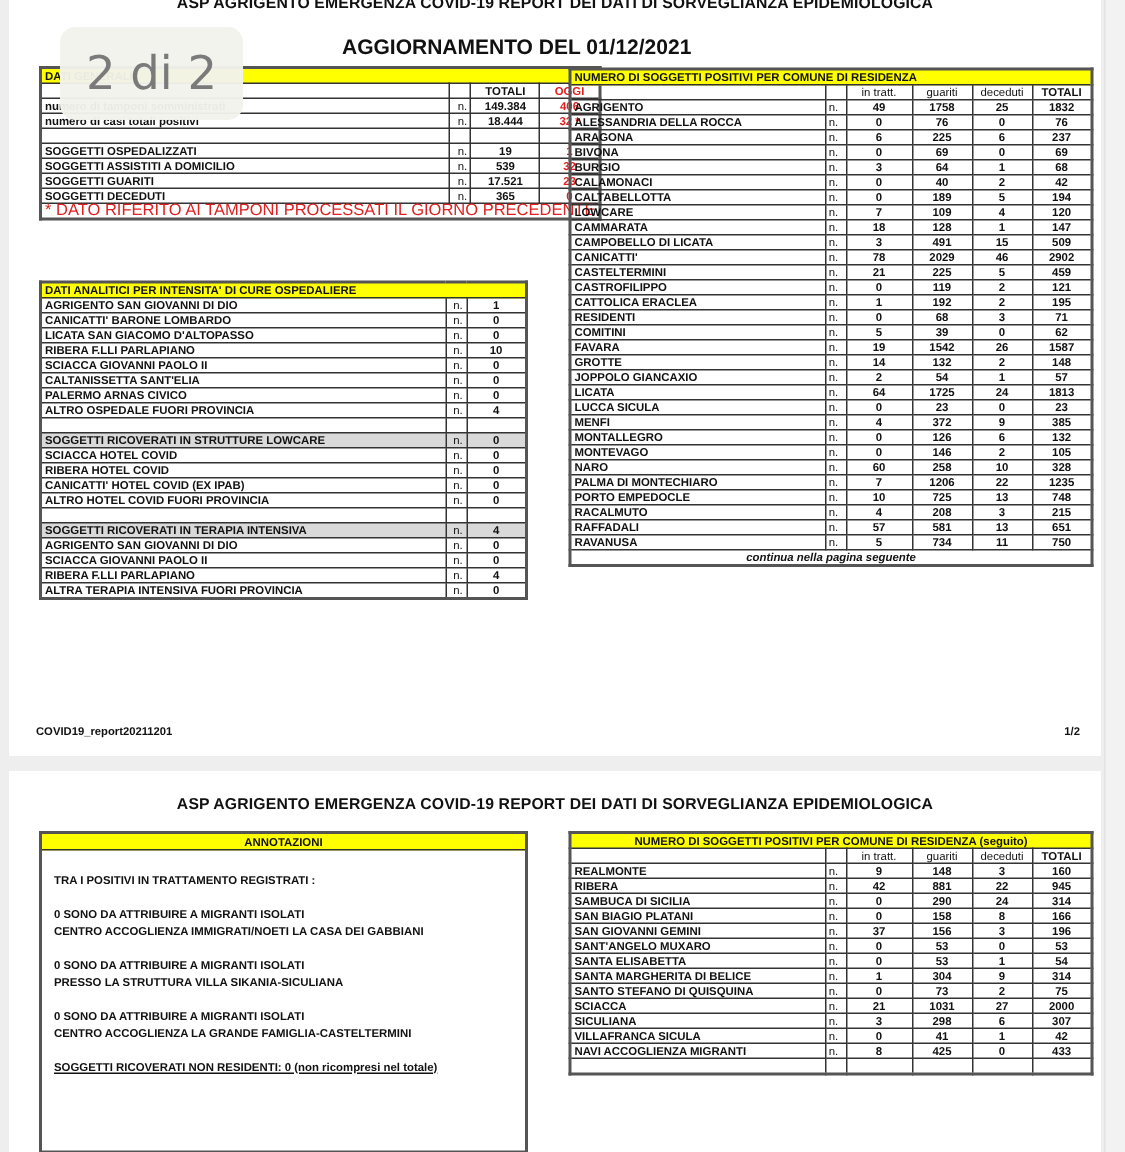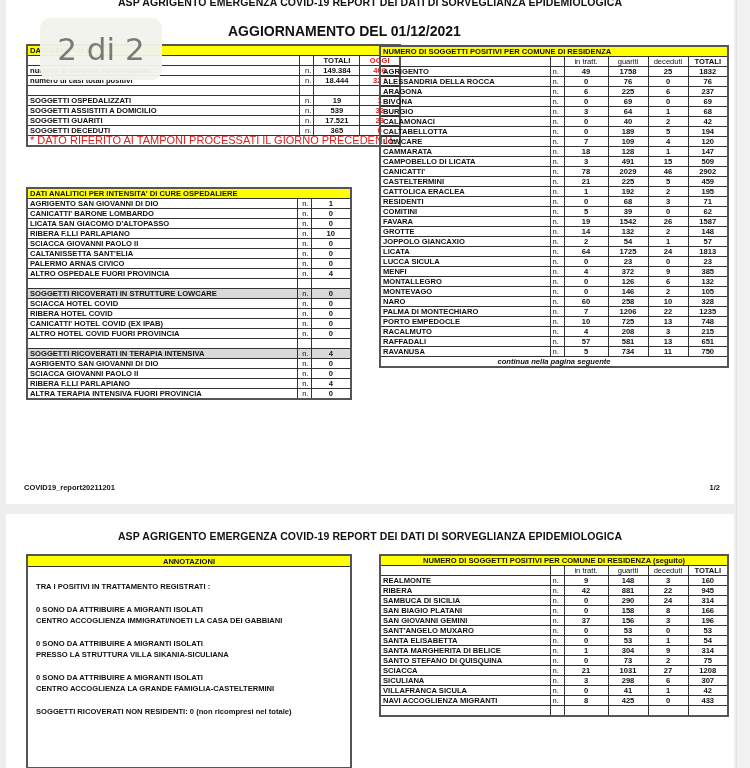--- a/index.html
+++ b/index.html
@@ -326,20 +326,28 @@
           <td class="c">46</td>
           <td class="c">2902</td>
         </tr>
         <tr>
           <td>CASTELTERMINI</td>
           <td class="n" style="font-weight: normal;">n.</td>
           <td class="c">21</td>
           <td class="c">225</td>
           <td class="c">5</td>
           <td class="c">459</td>
+        </tr>
+        <tr>
+          <td>CASTROFILIPPO</td>
+          <td class="n" style="font-weight: normal;">n.</td>
+          <td class="c">0</td>
+          <td class="c">119</td>
+          <td class="c">2</td>
+          <td class="c">121</td>
         </tr>
         <tr>
           <td>CATTOLICA ERACLEA</td>
           <td class="n" style="font-weight: normal;">n.</td>
           <td class="c">1</td>
           <td class="c">192</td>
           <td class="c">2</td>
           <td class="c">195</td>
         </tr>
         <tr>
@@ -497,21 +505,21 @@
         </p>
         <p>
           <span style="display: block;">0 SONO DA ATTRIBUIRE A MIGRANTI ISOLATI</span>
           <span style="display: block;">PRESSO LA STRUTTURA VILLA SIKANIA-SICULIANA</span>
         </p>
         <p>
           <span style="display: block;">0 SONO DA ATTRIBUIRE A MIGRANTI ISOLATI</span>
           <span style="display: block;">CENTRO ACCOGLIENZA  LA GRANDE FAMIGLIA-CASTELTERMINI</span>
         </p>
         <p>
-          <span style="display: block;">SOGGETTI RICOVERATI NON RESIDENTI: 0 (non ricompresi nel totale)</span>
+          <span style="display: block; text-decoration: underline;">SOGGETTI RICOVERATI NON RESIDENTI: 0 (non ricompresi nel totale)</span>
         </p>
       </div>
   </div>
 
   <table id="tbl-comuni2" class="outer">
     <tbody>
         <tr>
           <td colspan="6" class="yellow c">NUMERO DI SOGGETTI POSITIVI PER COMUNE DI RESIDENZA (seguito)</td>
         </tr>
     <tr id="comuni2-head">
@@ -595,21 +603,21 @@
           <td class="c">73</td>
           <td class="c">2</td>
           <td class="c">75</td>
         </tr>
         <tr>
           <td>SCIACCA</td>
           <td class="n" style="font-weight: normal;">n.</td>
           <td class="c">21</td>
           <td class="c">1031</td>
           <td class="c">27</td>
-          <td class="c">1208</td>
+          <td class="c">2000</td>
         </tr>
         <tr>
           <td>SICULIANA</td>
           <td class="n" style="font-weight: normal;">n.</td>
           <td class="c">3</td>
           <td class="c">298</td>
           <td class="c">6</td>
           <td class="c">307</td>
         </tr>
         <tr>

